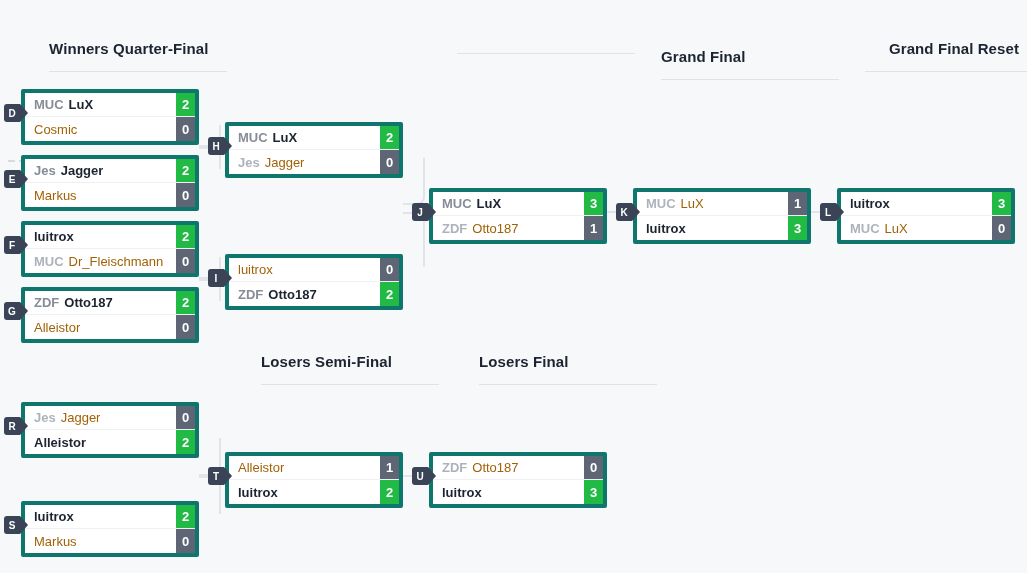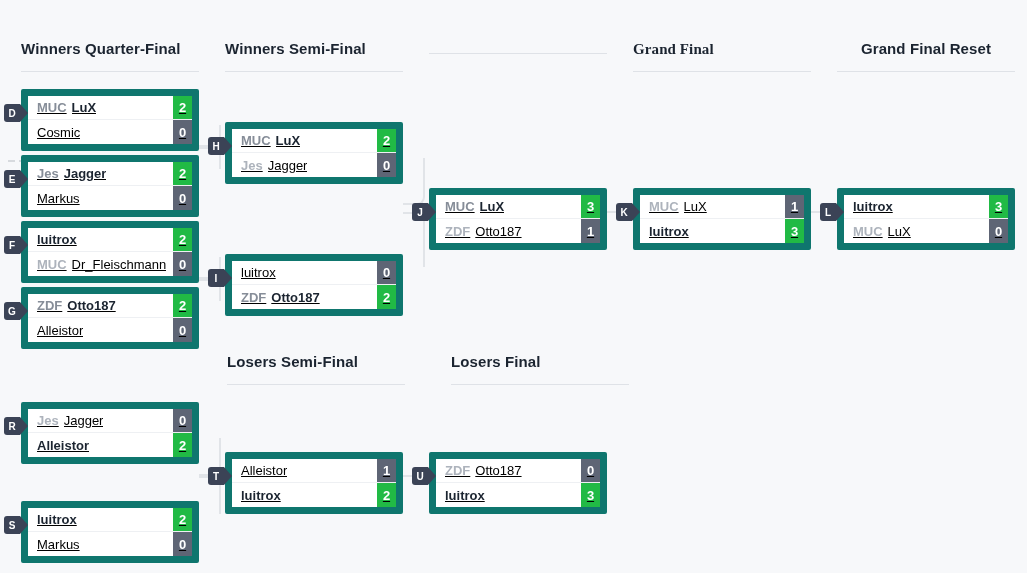--- a/index.html
+++ b/index.html
@@ -17,44 +17,44 @@
   #bracket-root {
     position: relative;
     width: 1027px;
     height: 573px;
   }
 
   
   .round-header {
     position: absolute;
     box-sizing: border-box;
+    margin-left: 28px;
   }
   .round-title {
     font-size: 15px;
     font-weight: bold;
     color: #1b2430;
     letter-spacing: 0.1px;
     white-space: nowrap;
     line-height: 18px;
   }
   .round-rule {
     margin-top: 13px;
     height: 1px;
     background: #dfe2e7;
   }
 
   
   .match {
     position: absolute;
     box-sizing: border-box;
     background: #ffffff;
-    border: 7px solid #0f766e;
+    border: 4px solid #0f766e;
     border-radius: 2px;
     overflow: hidden;
-    text-decoration: underline;
   }
   .match-row {
     display: flex;
     align-items: stretch;
     height: 24px;
     box-sizing: border-box;
   }
   .match-row.top {
     border-bottom: 1px solid #eef0f3;
   }
@@ -72,21 +72,21 @@
     color: #9aa0aa;
     font-weight: bold;
     margin-right: 5px;
     flex: 0 0 auto;
   }
   .nm {
     overflow: hidden;
     text-overflow: ellipsis;
   }
   .team.win .nm { color: #1b2430; font-weight: bold; }
-  .team.lose .nm { color: #000000; font-weight: normal; }
+  .team.lose .nm { color: #a16207; font-weight: normal; }
   .team.win .tag { color: #868d98; }
   .team.lose .tag { color: #adb3bc; }
 
   .score {
     flex: 0 0 19px;
     width: 19px;
     display: flex;
     align-items: center;
     justify-content: center;
     font-size: 13px;
@@ -154,37 +154,33 @@
 </style>
 </head>
 <body>
 
 <div id="bracket-root">
 
   <div class="round-header" style="left:21px; top:40px; width:178px;">
     <div class="round-title">Winners Quarter-Final</div>
     <div class="round-rule"></div>
   </div>
-  <div class="round-header" style="left:225px; top:40px; width:178px;">
-    <div class="round-title">Winners Semi-Final</div>
-    <div class="round-rule"></div>
-  </div>
   <div class="round-header" style="left:429px; top:40px; width:178px;">
     <div class="round-rule"></div>
   </div>
-  <div class="round-header" style="left:633px; top:40px; width:178px;font-family:Liberation Serif, serif;">
+  <div class="round-header" style="left:633px; top:48px; width:178px;">
     <div class="round-title">Grand Final</div>
     <div class="round-rule"></div>
   </div>
   <div class="round-header" style="left:837px; top:40px; width:178px;text-align:center;">
     <div class="round-title">Grand Final Reset</div>
     <div class="round-rule"></div>
   </div>
 
-  <div class="round-header" style="left:227px; top:353px; width:178px;">
+  <div class="round-header" style="left:233px; top:353px; width:178px;">
     <div class="round-title">Losers Semi-Final</div>
     <div class="round-rule"></div>
   </div>
   <div class="round-header" style="left:451px; top:353px; width:178px;">
     <div class="round-title">Losers Final</div>
     <div class="round-rule"></div>
   </div>
 
   <div class="conn down" style="left:199px; top:125px; width:22px; height:22px;"></div>
 

